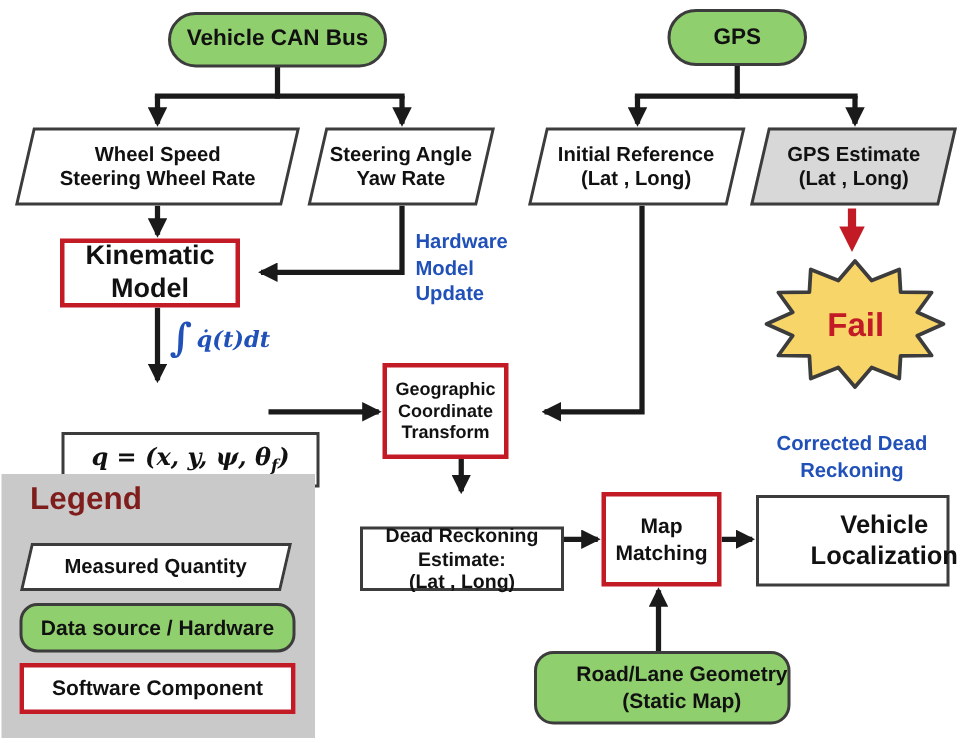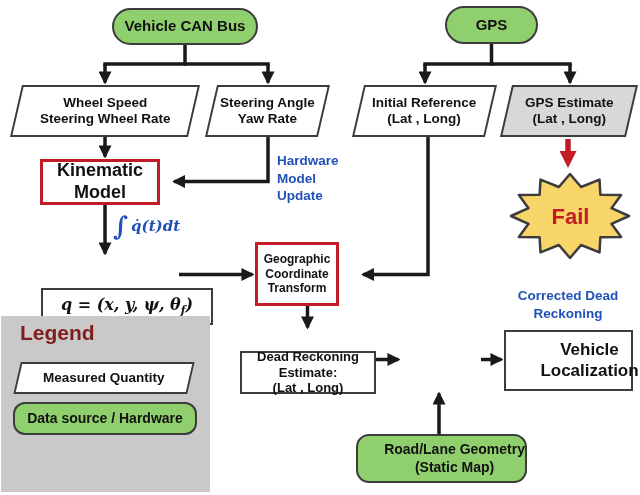--- a/index.html
+++ b/index.html
@@ -109,20 +109,24 @@
   </div>
 
   <div class="node sw" style="left:40px;top:159px;width:120px;height:46px;font-size:18px;">
     <span class="lbl">Kinematic Model</span>
   </div>
   <div class="node sw" style="left:255px;top:242px;width:84px;height:64px;font-size:12px;">
     <span class="lbl">Geographic
 Coordinate
 Transform</span>
   </div>
+  <div class="node sw" style="left:401px;top:328px;width:80px;height:63px;">
+    <span class="lbl">Map
+Matching</span>
+  </div>
 
   <div class="node plain" style="left:41px;top:256px;width:172px;height:37px;margin-top:32px;">
     <span class="eq math"><span>q = (x, y, ψ, θ</span><sub>f</sub><span>)</span></span>
   </div>
   <div class="node plain" style="left:240px;top:330px;width:136px;height:43px;font-size:13px;margin-top:21px;">
     <span class="lbl">Dead Reckoning
 Estimate:
 (Lat , Long)</span>
   </div>
   <div class="node plain" style="left:504px;top:330px;width:129px;height:61px;font-size:17px;padding-left:42px;">
@@ -148,14 +152,17 @@
   <div class="fail-label" style="left:537px;top:202px;width:67px;height:30px;">Fail</div>
 
   <div class="legend-bg" style="left:1px;top:316px;width:209px;height:176px;"></div>
   <div class="legend-title" style="left:20px;top:321px;">Legend</div>
   <div class="node para" style="left:17px;top:362px;width:174px;height:32px;font-size:13.5px;">
     <span class="lbl">Measured Quantity</span>
   </div>
   <div class="node rounded" style="left:13px;top:402px;width:184px;height:33px;border-radius:12px;font-size:14px;">
     <span class="lbl">Data source / Hardware</span>
   </div>
+  <div class="node sw" style="left:13px;top:442px;width:184px;height:34px;font-size:14px;">
+    <span class="lbl">Software Component</span>
+  </div>
 
 </div>
 
 </body></html>

